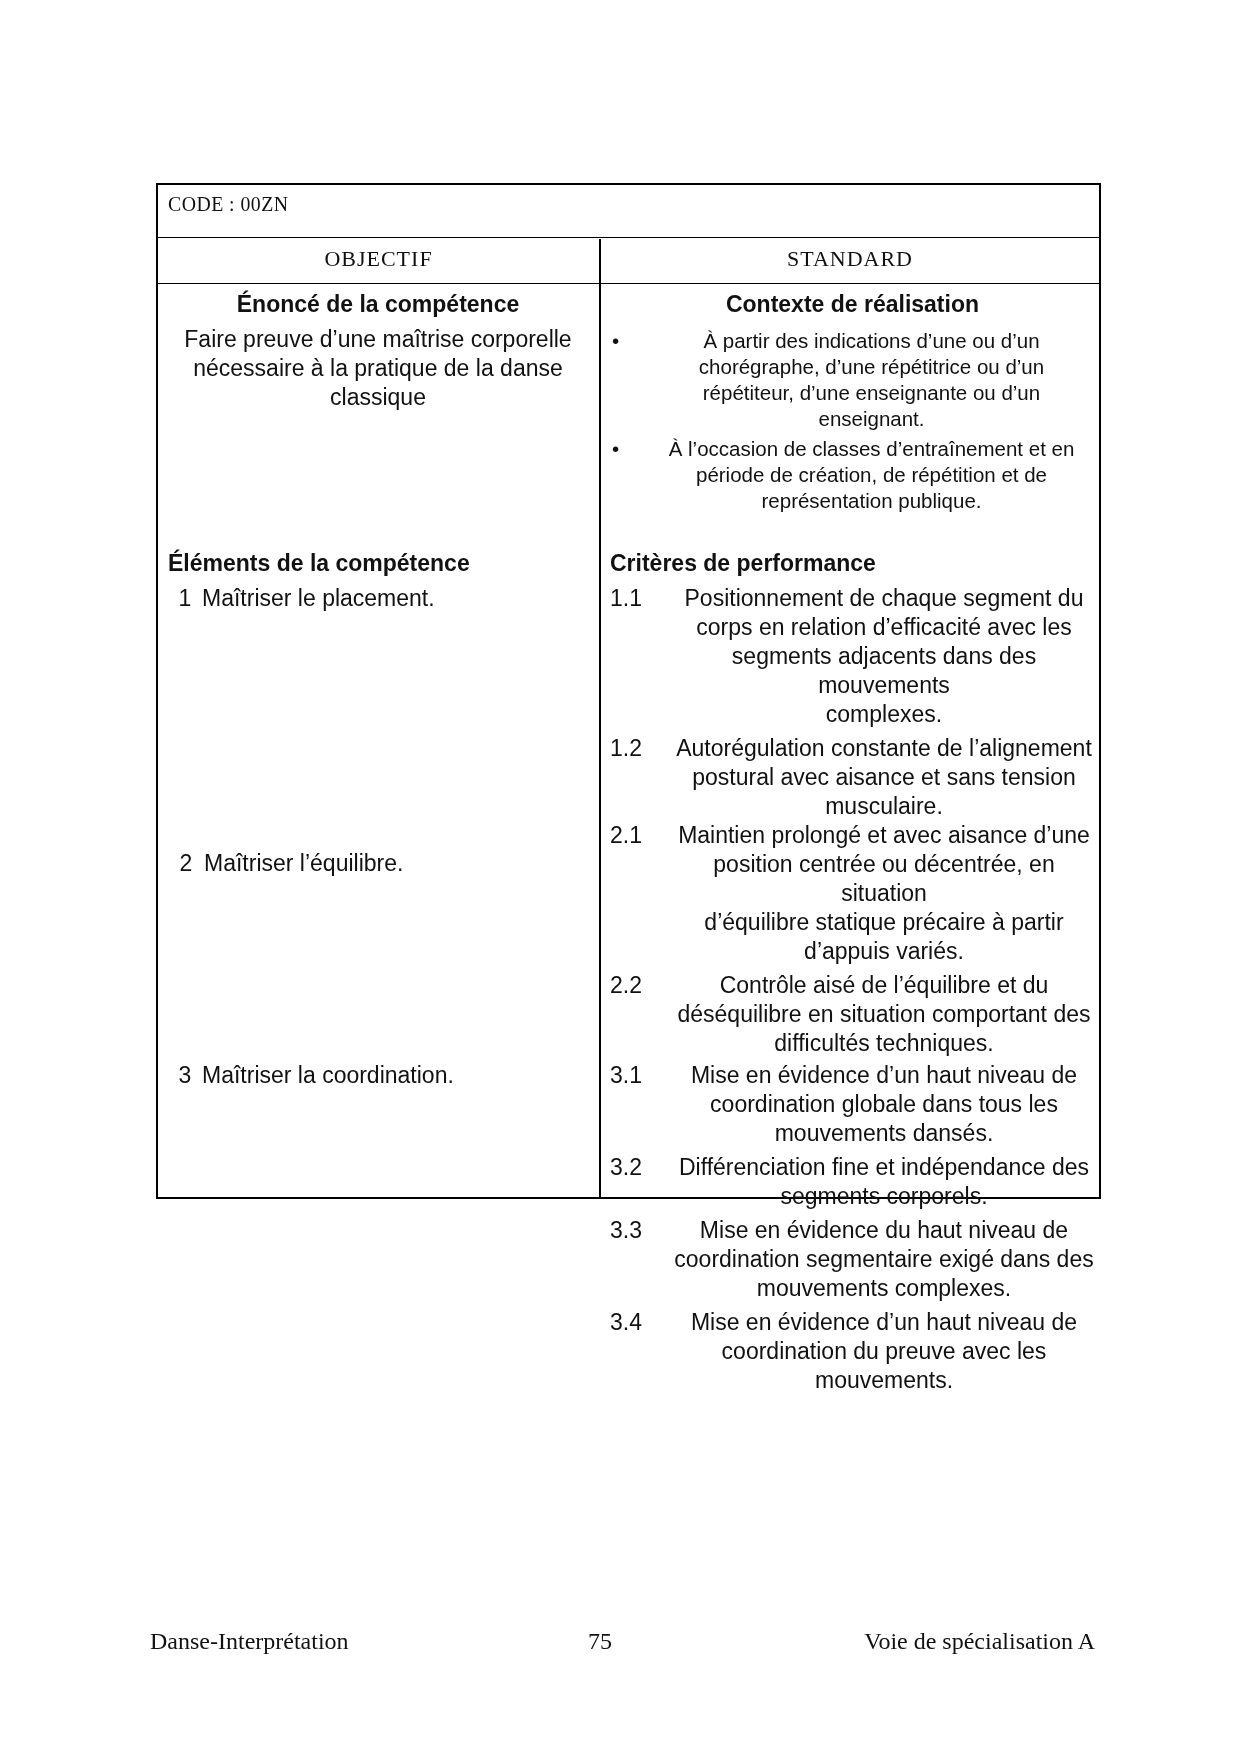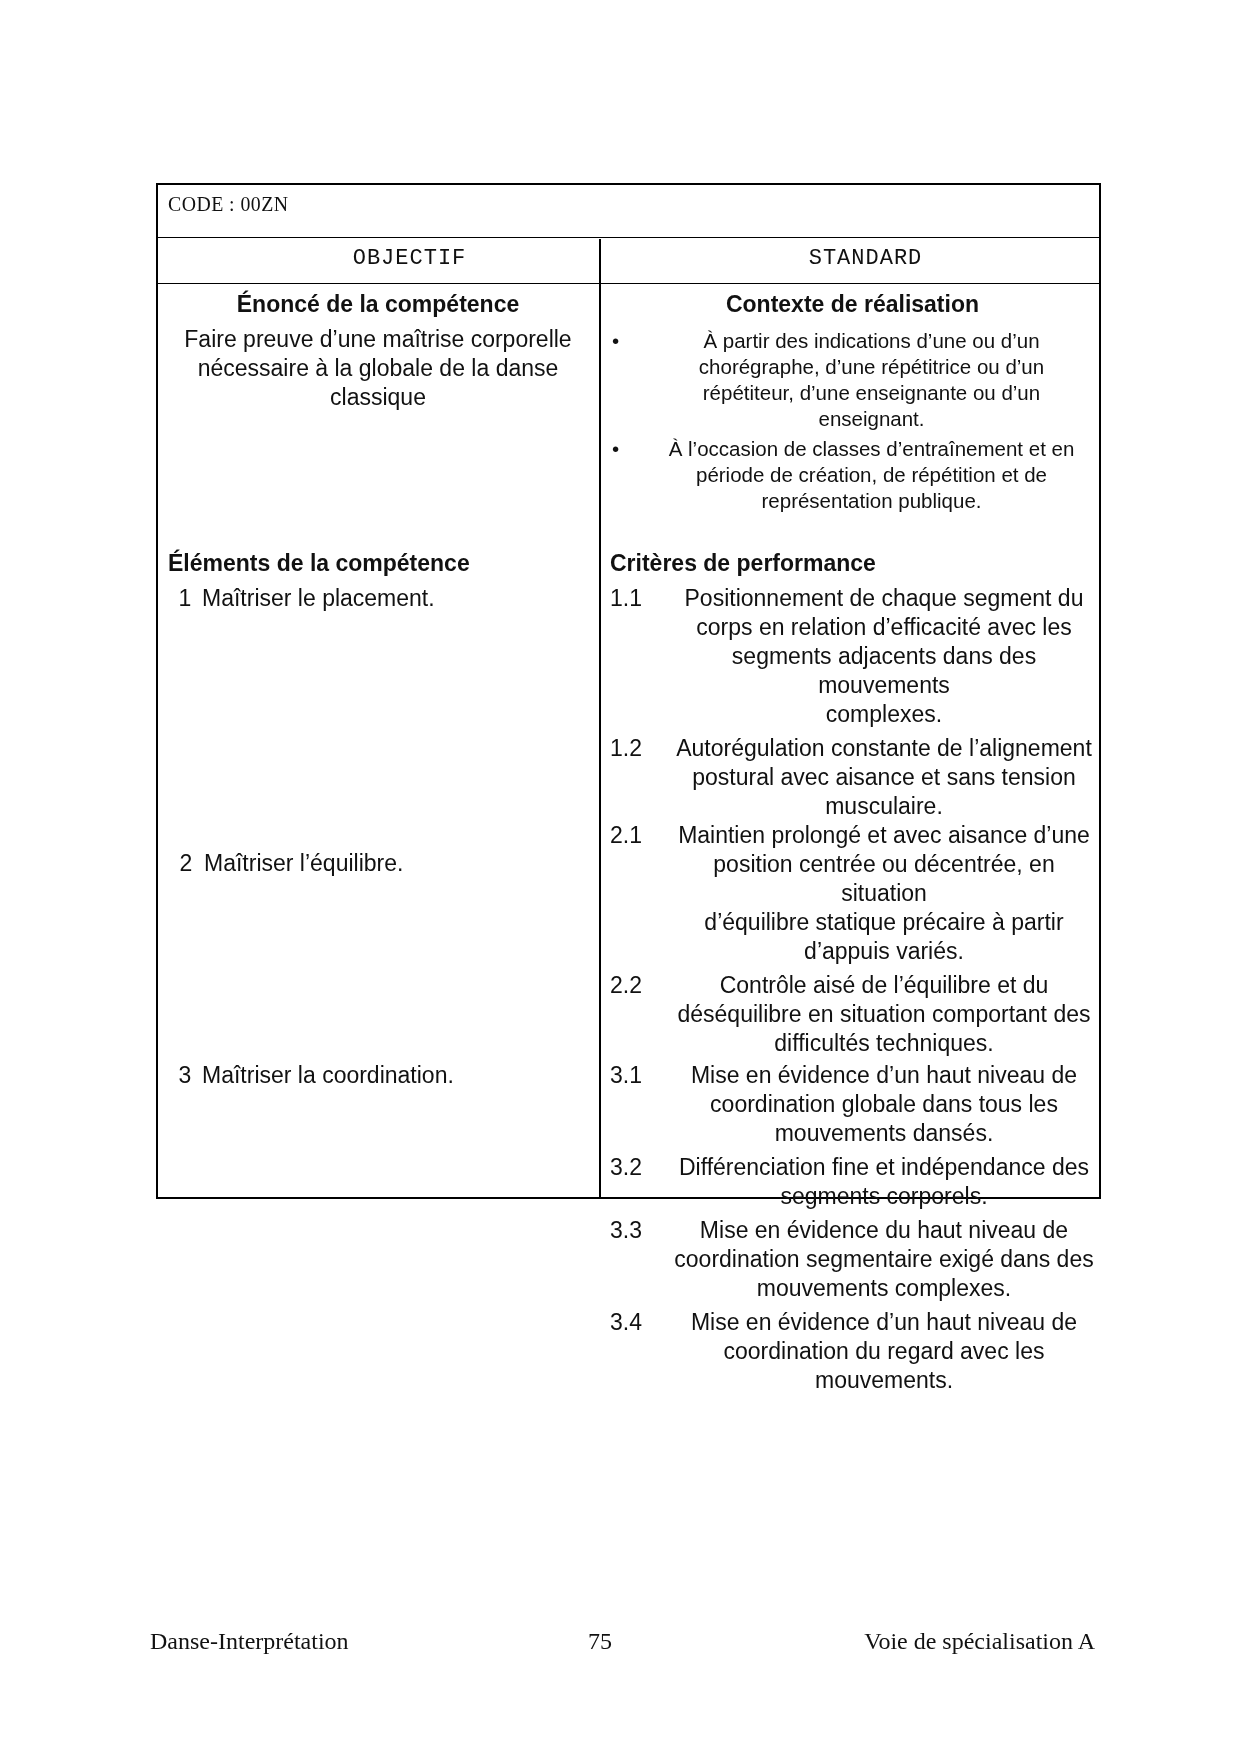--- a/index.html
+++ b/index.html
@@ -9,22 +9,22 @@
     .table { position: absolute; left: 156px; top: 183px; width: 945px; height: 1016px;
              border: 2px solid #000; box-sizing: border-box; }
     .code-row { position: absolute; left: 0; top: 0; right: 0; height: 52px;
                 border-bottom: 1.5px solid #000; }
     .code-text { position: absolute; left: 10px; top: 6px; font-size: 22px;
                  font-family: "Liberation Serif", serif; letter-spacing: 0.5px; transform: scaleX(0.9); transform-origin: left; }
     .col-divider { position: absolute; left: 441px; top: 54px; bottom: 0; width: 0;
                    border-left: 2px solid #000; }
     .header-row { position: absolute; left: 0; right: 0; top: 52px; height: 46px;
                   border-bottom: 1.5px solid #000; }
-    .hdr { position: absolute; top: 9px; font-size: 22px; font-family: Liberation Mono, monospace;
-           letter-spacing: 1px; text-align: center; padding-left: 31px; }
+    .hdr { position: absolute; top: 9px; font-size: 22px; font-family: Liberation Serif, serif;
+           letter-spacing: 1px; text-align: center; }
     .hdr-left { left: 0; width: 441px; }
     .hdr-right { left: 443px; right: 0; }
     .cell { position: absolute; font-family: Liberation Sans, sans-serif; text-align: center; }
     .h { font-weight: bold; font-size: 23px; }
     .body { font-size: 23px; line-height: 29px; }
     .small { font-size: 20.5px; line-height: 26px; }
     .bullet-list { list-style: none; margin: 0; padding: 0; }
     .bullet-item { position: relative; padding-left: 38px; margin-bottom: 4px; }
     .bullet-dot { position: absolute; left: 2px; top: 0; }
     .crit { position: relative; padding-left: 58px; font-size: 23px; line-height: 29px; margin-bottom: 5px; }
@@ -47,21 +47,21 @@
       <div class="hdr hdr-left">OBJECTIF</div>
       <div class="hdr hdr-right">STANDARD</div>
     </div>
 
     <div class="col-divider"></div>
 
     <div class="cell" style="left:10px; top:106px; width:420px;">
       <div class="h">Énoncé de la compétence</div>
       <div class="body" style="margin-top:7px;">
         <div>Faire preuve d’une maîtrise corporelle</div>
-        <div>nécessaire à la globale de la danse</div>
+        <div>nécessaire à la pratique de la danse</div>
         <div>classique</div>
       </div>
     </div>
 
     <div class="cell" style="left:452px; top:106px; width:485px;">
       <div class="h">Contexte de réalisation</div>
       <ul class="bullet-list small" style="margin-top:10px;">
         <li class="bullet-item">
           <span class="bullet-dot">•</span>
           <div>À partir des indications d’une ou d’un</div>
@@ -137,21 +137,21 @@
       </div>
       <div class="crit">
         <span class="crit-num">3.3</span>
         <div>Mise en évidence du haut niveau de</div>
         <div>coordination segmentaire exigé dans des</div>
         <div>mouvements complexes.</div>
       </div>
       <div class="crit">
         <span class="crit-num">3.4</span>
         <div>Mise en évidence d’un haut niveau de</div>
-        <div>coordination du regard avec les</div>
+        <div>coordination du preuve avec les</div>
         <div>mouvements.</div>
       </div>
     </div>
 
   </div>
 
   <div class="footer" style="left:150px;">Danse-Interprétation</div>
   <div class="footer" style="left:588px;">75</div>
   <div class="footer" style="right:146px;">Voie de spécialisation A</div>
 </div>

